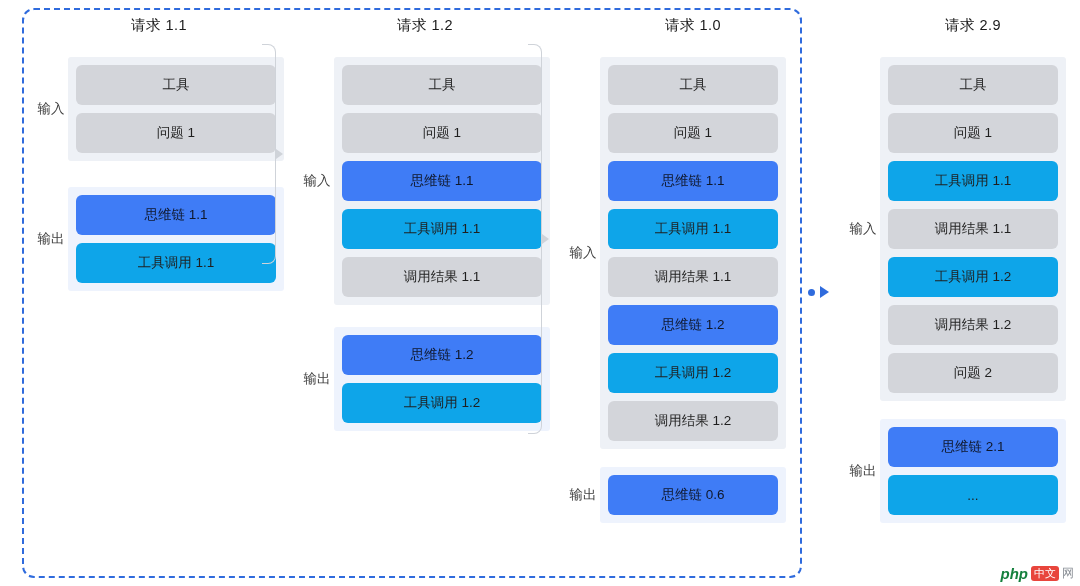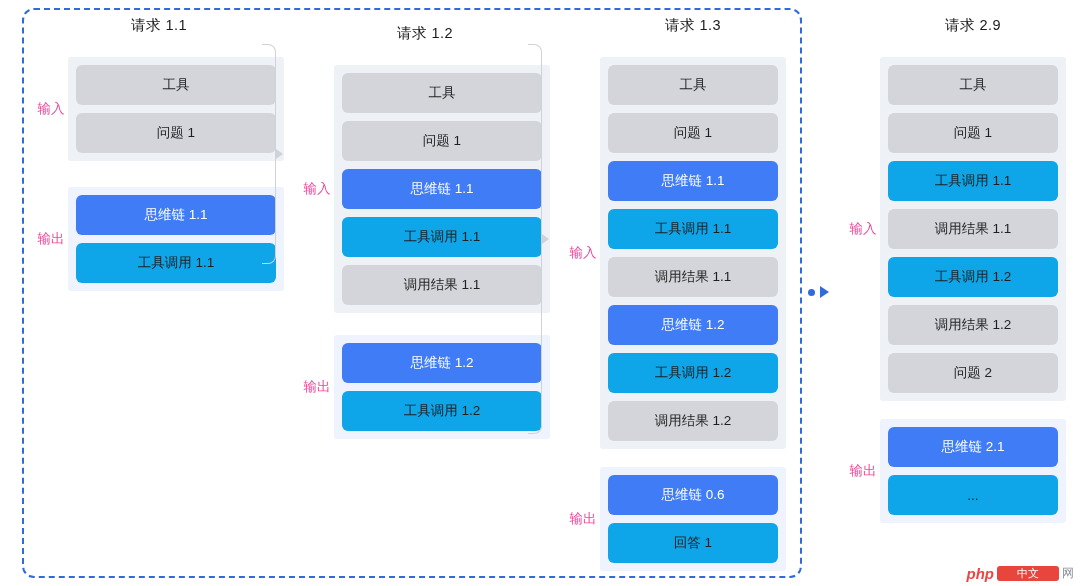--- a/index.html
+++ b/index.html
@@ -45,21 +45,21 @@
   }
 
   
   .group {
     display: flex;
     align-items: center;
   }
   .group-label {
     width: 34px;
     font-size: 13.5px;
-    color: #ec4899;
+    color: #404040;
     text-align: center;
     flex: 0 0 auto;
     line-height: 1.25;
   }
   .panel {
     background: #eef1f6;
     border-radius: 3px;
     padding: 8px;
     display: flex;
     flex-direction: column;
@@ -78,21 +78,21 @@
     font-size: 13.5px;
     color: #1f1f1f;
     box-sizing: border-box;
   }
   .cell.grey {
     background: #d3d5da;
     color: #1f1f1f;
   }
   .cell.blue {
     background: #3f7cf6;
-    color: #ffffff;
+    color: #0f172a;
   }
   .cell.lightblue {
     background: #0ea5e9;
     color: #1f1f1f;
   }
 
   
   .bracket {
     position: absolute;
     border: 1.6px solid #cfd3d9;
@@ -127,31 +127,31 @@
     position: absolute;
     right: 6px;
     bottom: 4px;
     display: flex;
     align-items: center;
     gap: 3px;
     font-size: 13px;
     color: #9aa0a6;
   }
   .wm-php {
-    color: #ef4444;
+    color: #15803d;
     font-weight: bold;
     font-style: italic;
     font-size: 15px;
   }
   .wm-badge {
     background: #e8453c;
     color: #fff;
     border-radius: 3px;
     font-size: 11px;
-    padding: 1px 20px;
+    padding: 1px 3px;
     line-height: 1.1;
   }
   .wm-text {
     color: #8a8f96;
     font-size: 12px;
   }
 </style>
 </head>
 <body>
 
@@ -173,21 +173,21 @@
       <div class="panel light">
         <div class="cell blue">思维链 1.1</div>
         <div class="cell lightblue">工具调用 1.1</div>
       </div>
     </div>
   </div>
 
   <div class="bracket" style="left:262px; top:44px; width:14px; height:220px;"></div>
   <div class="arrow-head" style="left:276px; top:149px;"></div>
 
-  <div class="column" style="left:300px; top:24px; width:250px;">
+  <div class="column" style="left:300px; top:16px; width:250px;">
     <div class="col-title">请求 1.2</div>
     <div class="group">
       <div class="group-label">输入</div>
       <div class="panel">
         <div class="cell grey">工具</div>
         <div class="cell grey">问题 1</div>
         <div class="cell blue">思维链 1.1</div>
         <div class="cell lightblue">工具调用 1.1</div>
         <div class="cell grey">调用结果 1.1</div>
       </div>
@@ -198,39 +198,38 @@
         <div class="cell blue">思维链 1.2</div>
         <div class="cell lightblue">工具调用 1.2</div>
       </div>
     </div>
   </div>
 
   <div class="bracket" style="left:528px; top:44px; width:14px; height:390px;"></div>
   <div class="arrow-head" style="left:542px; top:234px;"></div>
 
   <div class="column" style="left:566px; top:16px; width:220px;">
-    <div class="col-title" style="margin-left:34px;">请求 1.3</div>
+    <div class="col-title" style="margin-left:34px;">请求 1.0</div>
     <div class="group">
       <div class="group-label">输入</div>
       <div class="panel">
         <div class="cell grey">工具</div>
         <div class="cell grey">问题 1</div>
         <div class="cell blue">思维链 1.1</div>
         <div class="cell lightblue">工具调用 1.1</div>
         <div class="cell grey">调用结果 1.1</div>
         <div class="cell blue">思维链 1.2</div>
         <div class="cell lightblue">工具调用 1.2</div>
         <div class="cell grey">调用结果 1.2</div>
       </div>
     </div>
     <div class="group" style="margin-top:18px;">
       <div class="group-label">输出</div>
       <div class="panel light">
         <div class="cell blue">思维链 0.6</div>
-        <div class="cell lightblue">回答 1</div>
       </div>
     </div>
   </div>
 
   <div class="blue-dot" style="left:808px; top:289px;"></div>
   <div class="blue-arrow" style="left:820px; top:286px;"></div>
 
   <div class="column" style="left:846px; top:16px; width:220px;">
     <div class="col-title" style="margin-left:34px;">请求 2.9</div>
     <div class="group">

